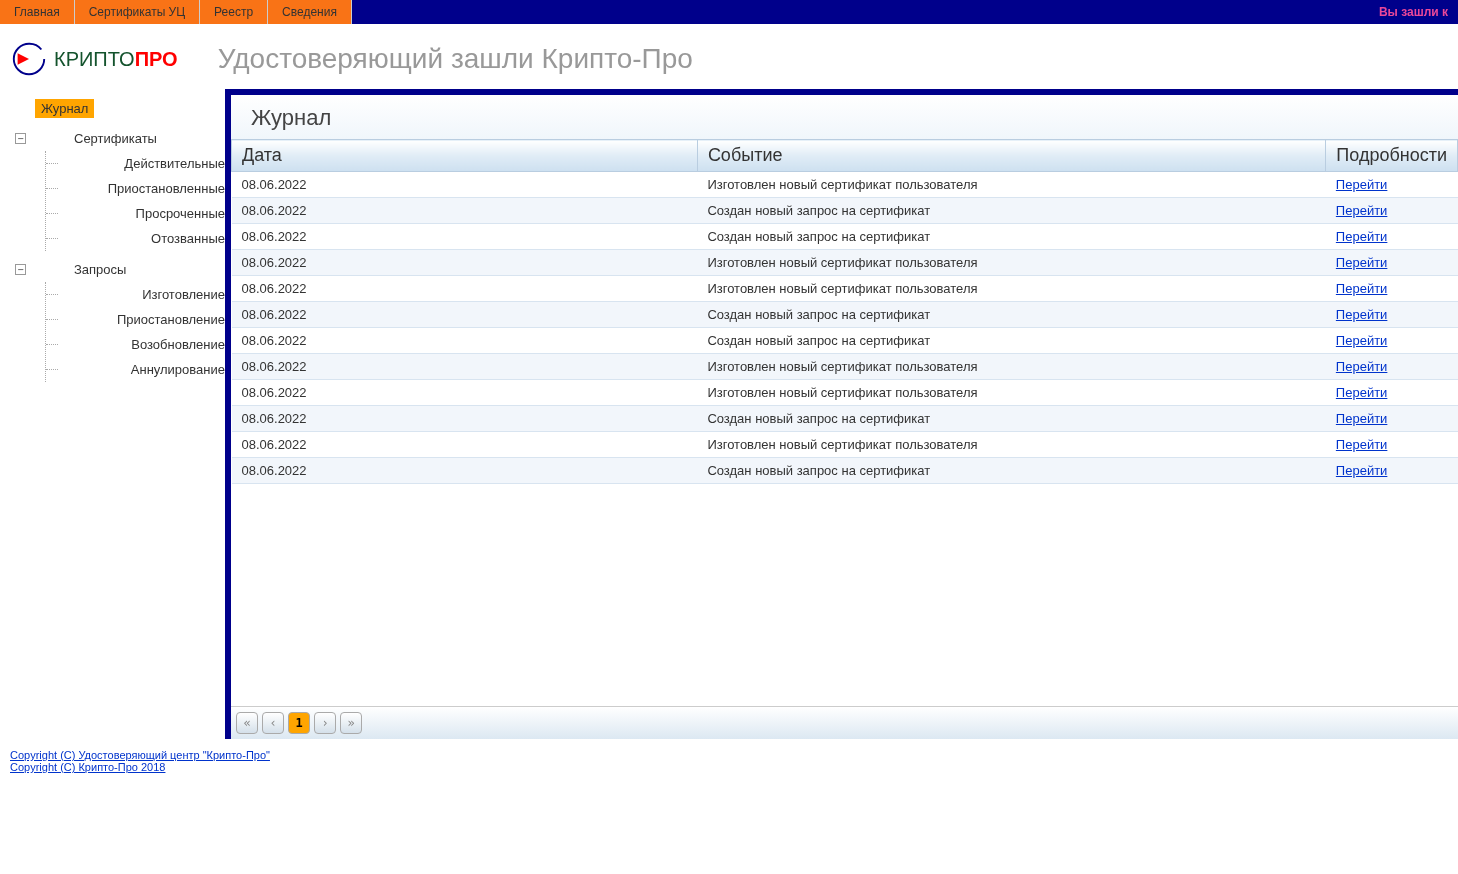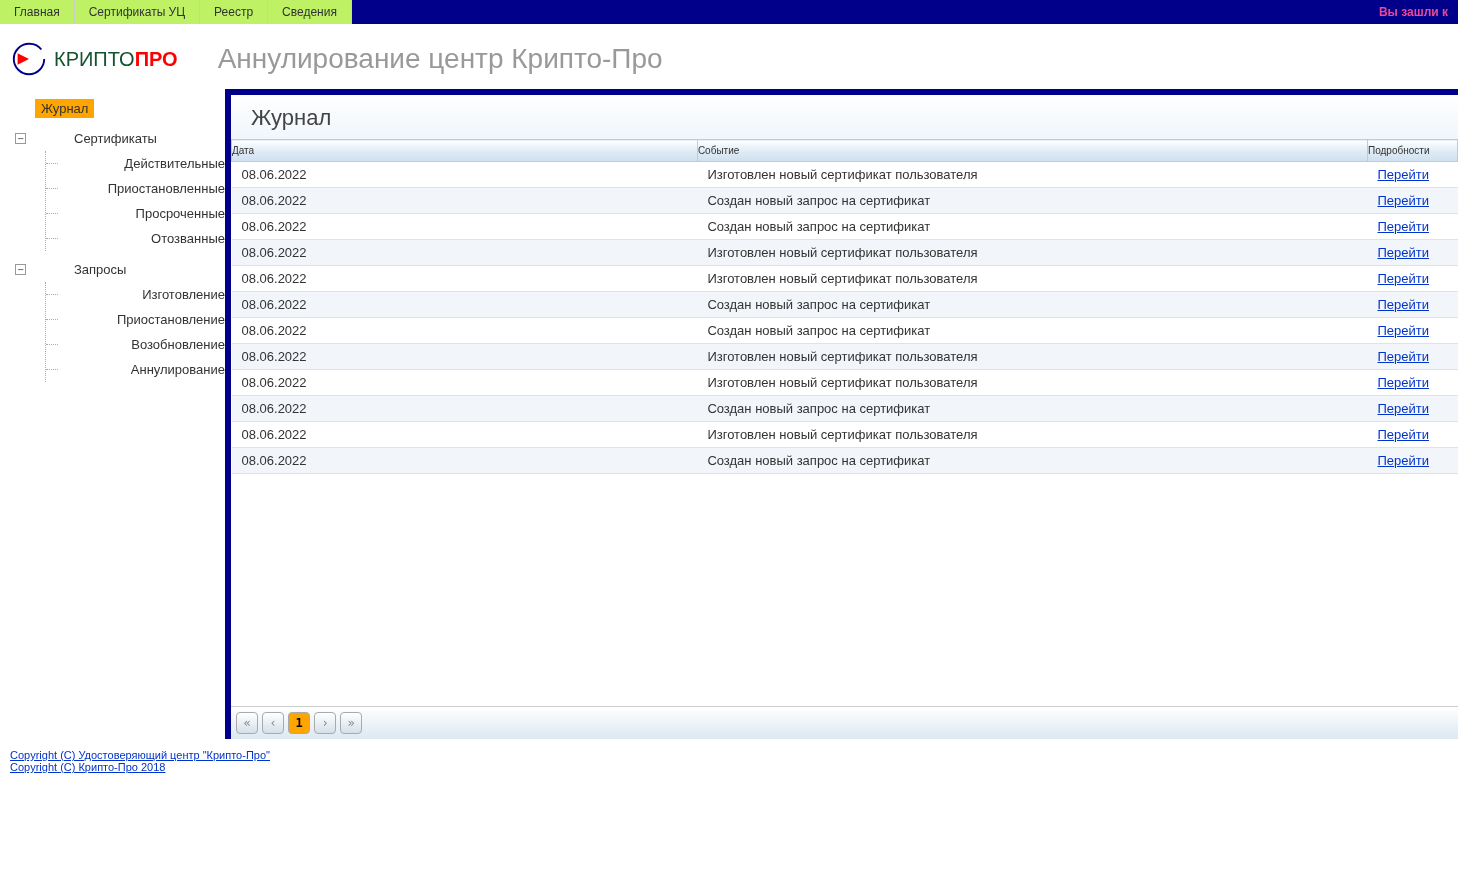--- a/index.html
+++ b/index.html
@@ -1,20 +1,20 @@
 <!DOCTYPE html>
 <html><head>
   <meta charset="utf-8">
   <style>
     * { box-sizing: border-box; margin: 0; padding: 0; }
     body { font-family: Verdana, Arial, sans-serif; font-size: 13px; color: #333; background: #fff; }
 
     .topbar { background: #00008B; height: 24px; display: flex; align-items: center; justify-content: space-between; padding-right: 10px; }
     .topmenu { display: flex; height: 100%; }
-    .topmenu-item { background: #bef264; color: #333; padding: 4px 14px; border-right: 1px solid #ccc; cursor: pointer; font-size: 12px; display: flex; align-items: center; }
+    .topmenu-item { background: #f97316; color: #333; padding: 4px 14px; border-right: 1px solid #ccc; cursor: pointer; font-size: 12px; display: flex; align-items: center; }
     .login-info { color: #ec4899; font-size: 12px; font-weight: bold; }
 
     .header { display: flex; align-items: center; padding: 15px 10px 10px 10px; }
     .logo { display: flex; align-items: center; font-family: Arial; }
     .logo-icon { width: 38px; height: 40px; position: relative; margin-right: 6px; }
     .logo-text { font-size: 20px; letter-spacing: 0; }
     .logo-k { color: #14532d; font-weight: normal; }
     .logo-r { color: #ff0000; font-weight: bold; }
     .page-title { color: #999; font-size: 28px; margin-left: 40px; }
 
@@ -28,21 +28,21 @@
     .tree-children { margin-left: 30px; border-left: 1px dotted #aaa; padding-left: 0; text-align: right; }
     .tree-leaf { padding: 5px 0 5px 18px; color: #333; cursor: pointer; position: relative; }
     .tree-leaf::before { content: ""; position: absolute; left: 0; top: 12px; width: 12px; border-top: 1px dotted #aaa; }
     .tree-root { margin-bottom: 10px; }
 
     .content { flex: 1; border-left: 6px solid #00008B; margin-left: 0; }
     .content-inner { border-top: 6px solid #00008B; background: #fff; min-height: 650px; display: flex; flex-direction: column; }
     .content-title { font-size: 22px; color: #444; padding: 10px 20px 8px 20px; background: linear-gradient(to bottom, #fff, #f0f6fb); }
 
     table { width: 100%; border-collapse: collapse; }
-    th { background: linear-gradient(to bottom, #fff 0%, #e0ecf6 50%, #cde0f0 100%); text-align: left; padding: 5px 0; font-weight: normal; color: #333; border: 1px solid #b9cde0; font-size: 10px; }
+    th { background: linear-gradient(to bottom, #fff 0%, #e0ecf6 50%, #cde0f0 100%); text-align: left; padding: 5px 10px; font-weight: normal; color: #333; border: 1px solid #b9cde0; font-size: 18px; }
     td { padding: 5px 10px; border-bottom: 1px solid #d8e4f0; color: #333; font-size: 13px; }
     tr:nth-child(even) td { background: #f2f6fb; }
     tr:nth-child(odd) td { background: #fff; }
     tr:first-child td { border-top: 1px solid #d8e4f0; }
     .link { color: #0033cc; text-decoration: underline; cursor: pointer; text-align: center; }
 
     .content-body { flex: 1; display: flex; flex-direction: column; }
     .table-wrap { flex: 1; }
     .pager-bar { background: linear-gradient(to bottom, #fff, #dce8f2); padding: 5px; display: flex; align-items: center; gap: 4px; border-top: 1px solid #ccc; }
     .pager-btn { background: linear-gradient(to bottom, #fff, #d4e0ea); border: 1px solid #aaa; border-radius: 4px; width: 22px; height: 22px; display: flex; align-items: center; justify-content: center; color: #888; cursor: pointer; font-family: monospace; font-size: 12px; }
@@ -68,21 +68,21 @@
   <div class="logo">
     <div class="logo-icon">
       <svg viewBox="0 0 40 40" width="38" height="40">
         <path d="M 20 4 A 16 16 0 1 0 36 20" fill="none" stroke="#00008B" stroke-width="2"></path>
         <path d="M 20 4 A 16 16 0 0 1 33 10" fill="none" stroke="#00008B" stroke-width="2"></path>
         <polygon points="8,14 20,20 8,26" fill="#ff0000"></polygon>
       </svg>
     </div>
     <span class="logo-text"><span class="logo-k">КРИПТО</span><span class="logo-r">ПРО</span></span>
   </div>
-  <div class="page-title">Аннулирование центр Крипто-Про</div>
+  <div class="page-title">Удостоверяющий зашли Крипто-Про</div>
 </div>
 
 <div class="main">
   <div class="sidebar">
     <div class="tree-root">
       <span class="tree-label active">Журнал</span>
     </div>
     <div class="tree-root tree-node">
       <span class="tree-toggle">−</span>
       <div class="tree-label">Сертификаты</div>

